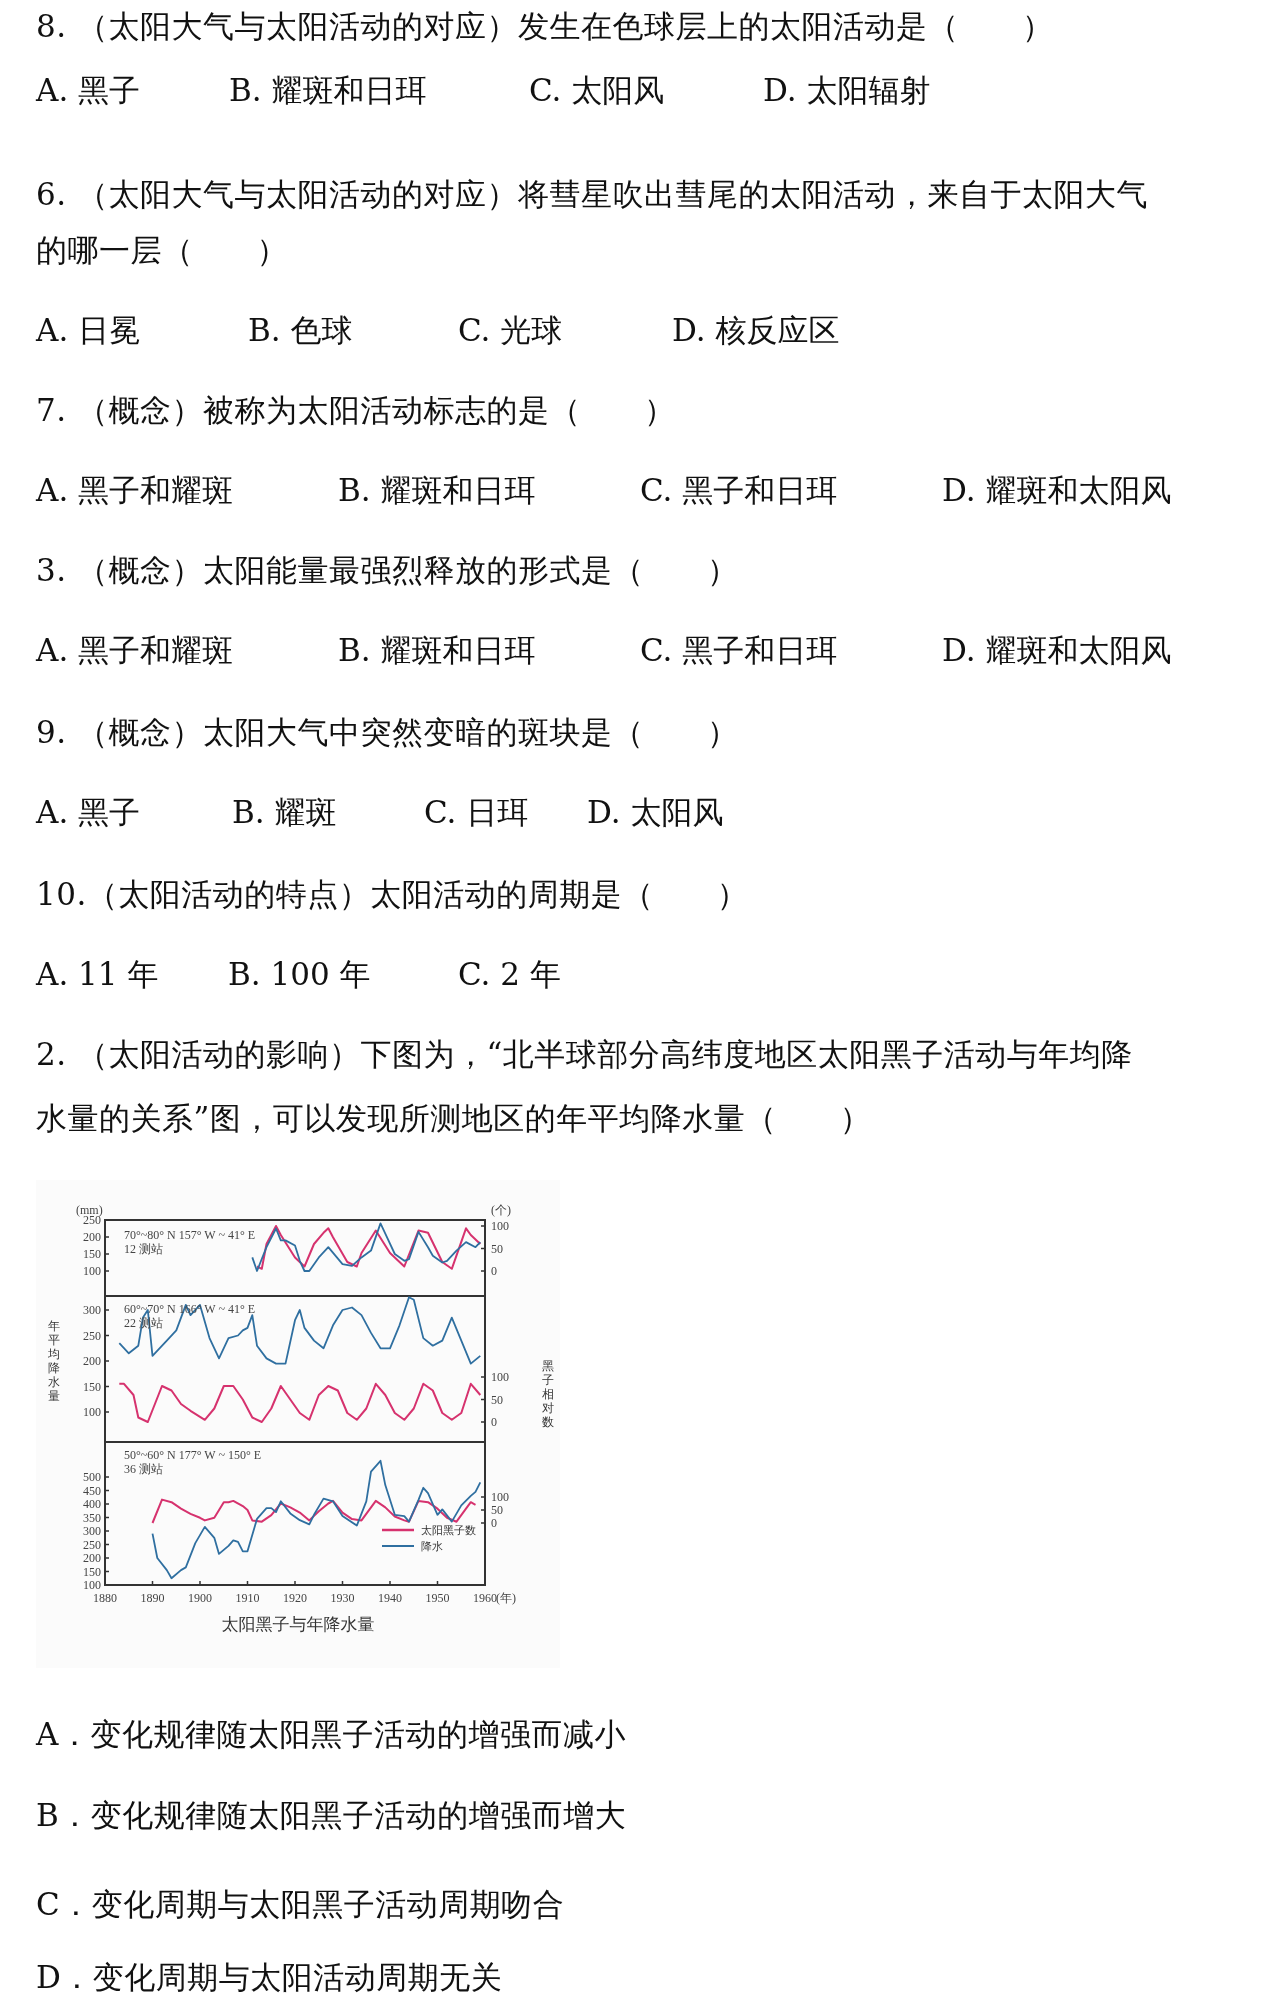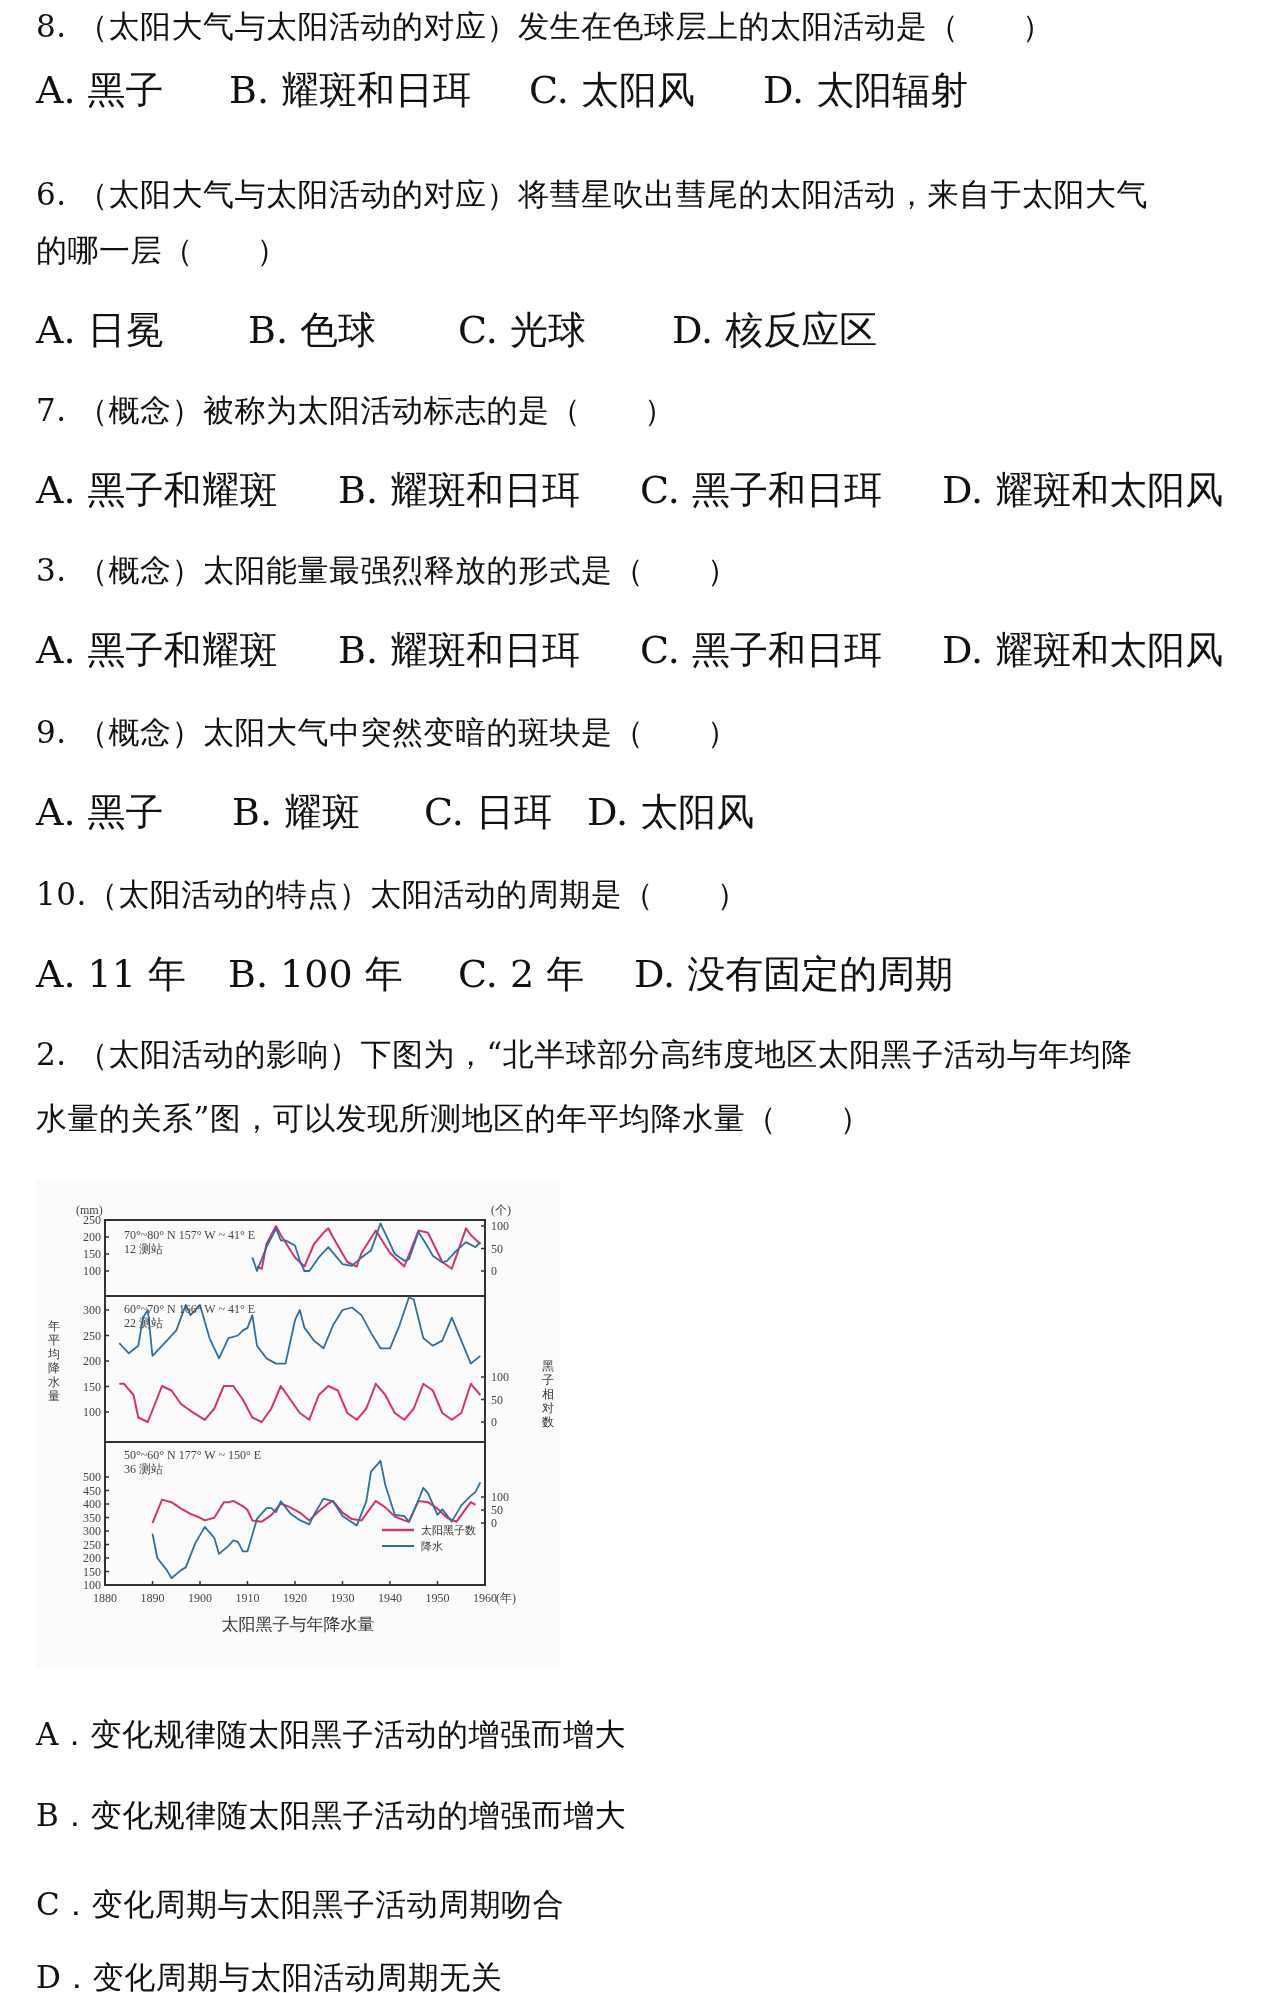--- a/index.html
+++ b/index.html
@@ -1,19 +1,19 @@
 <!DOCTYPE html>
 <html><head>
 <meta charset="utf-8">
 <style>
   html, body { margin: 0; padding: 0; background: #ffffff; }
   body { width: 1280px; height: 1993px; position: relative; overflow: hidden;
          font-family: "DejaVu Serif", "Liberation Serif", serif; color: #111; }
   .line { position: absolute; left: 36px; font-size: 31px; line-height: 40px; white-space: nowrap; letter-spacing: 0.5px; }
-  .opts { position: absolute; left: 36px; font-size: 38px; line-height: 40px; white-space: nowrap; }
+  .opts { position: absolute; left: 36px; font-size: 31px; line-height: 40px; white-space: nowrap; }
   .opt { position: absolute; top: 0; white-space: nowrap; }
   .figure { position: absolute; left: 36px; top: 1180px; width: 524px; height: 488px; background: #fbfbfb; }
   .figure svg { position: absolute; left: 0; top: 0; }
   .chart-text { font-family: "Liberation Serif", serif; fill: #444; }
   .caption { font-family: "DejaVu Sans", sans-serif; fill: #333; }
 </style>
 </head>
 <body>
 
 <div class="line" style="top:6px">8. （太阳大气与太阳活动的对应）发生在色球层上的太阳活动是（　　）</div>
@@ -55,21 +55,20 @@
   <span class="opt" style="left:196px">B. 耀斑</span>
   <span class="opt" style="left:388px">C. 日珥</span>
   <span class="opt" style="left:551px">D. 太阳风</span>
 </div>
 
 <div class="line" style="top:874px">10.（太阳活动的特点）太阳活动的周期是（　　）</div>
 <div class="opts" style="top:954px; width:1200px; height:40px">
   <span class="opt" style="left:0">A. 11 年</span>
   <span class="opt" style="left:192px">B. 100 年</span>
   <span class="opt" style="left:422px">C. 2 年</span>
-  <span class="opt" style="left:598px">D. 没有固定的周期</span>
 </div>
 
 <div class="line" style="top:1034px">2. （太阳活动的影响）下图为，“北半球部分高纬度地区太阳黑子活动与年均降</div>
 <div class="line" style="top:1098px">水量的关系”图，可以发现所测地区的年平均降水量（　　）</div>
 
 <div class="figure">
   <svg id="chart-svg" width="524" height="488" viewBox="0 0 524 488">
 
     <rect x="69" y="40" width="380" height="365" fill="none" stroke="#333" stroke-width="2"></rect>
     <line x1="69" y1="116" x2="449" y2="116" stroke="#333" stroke-width="2"></line>
@@ -173,16 +172,16 @@
     <line x1="346" y1="350" x2="378" y2="350" stroke="#d6326e" stroke-width="2.5"></line>
     <text x="385" y="354" class="caption" font-size="11">太阳黑子数</text>
     <line x1="346" y1="366" x2="378" y2="366" stroke="#2f6fa0" stroke-width="2"></line>
     <text x="385" y="370" class="caption" font-size="11">降水</text>
 
     <text x="460" y="422" class="chart-text" font-size="12">(年)</text>
     <text x="262" y="450" text-anchor="middle" class="caption" font-size="17">太阳黑子与年降水量</text>
   </svg>
 </div>
 
-<div class="line" style="top:1714px">A．变化规律随太阳黑子活动的增强而增大</div>
+<div class="line" style="top:1714px">A．变化规律随太阳黑子活动的增强而减小</div>
 <div class="line" style="top:1795px">B．变化规律随太阳黑子活动的增强而增大</div>
 <div class="line" style="top:1884px">C．变化周期与太阳黑子活动周期吻合</div>
 <div class="line" style="top:1957px">D．变化周期与太阳活动周期无关</div>
 
 </body></html>

